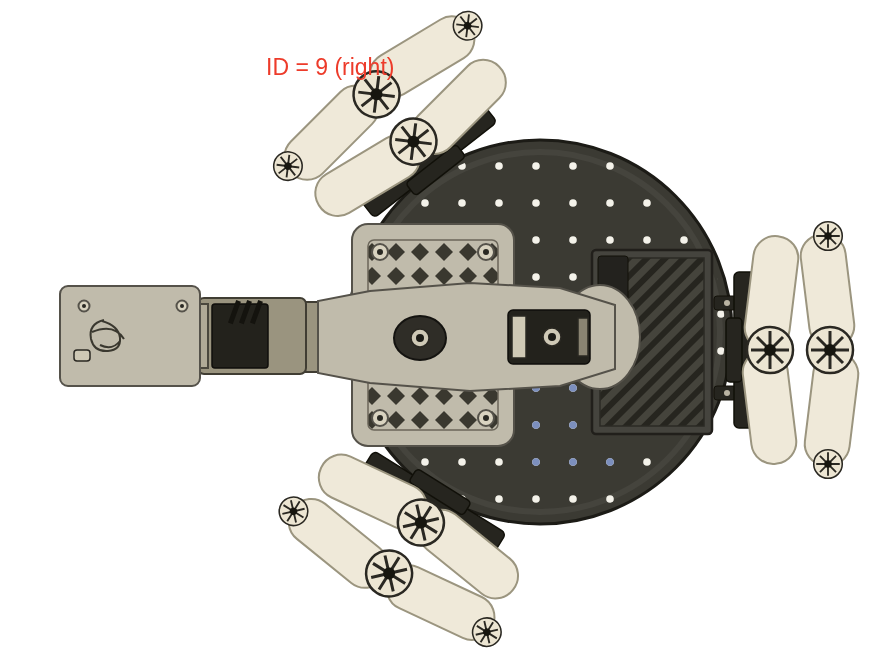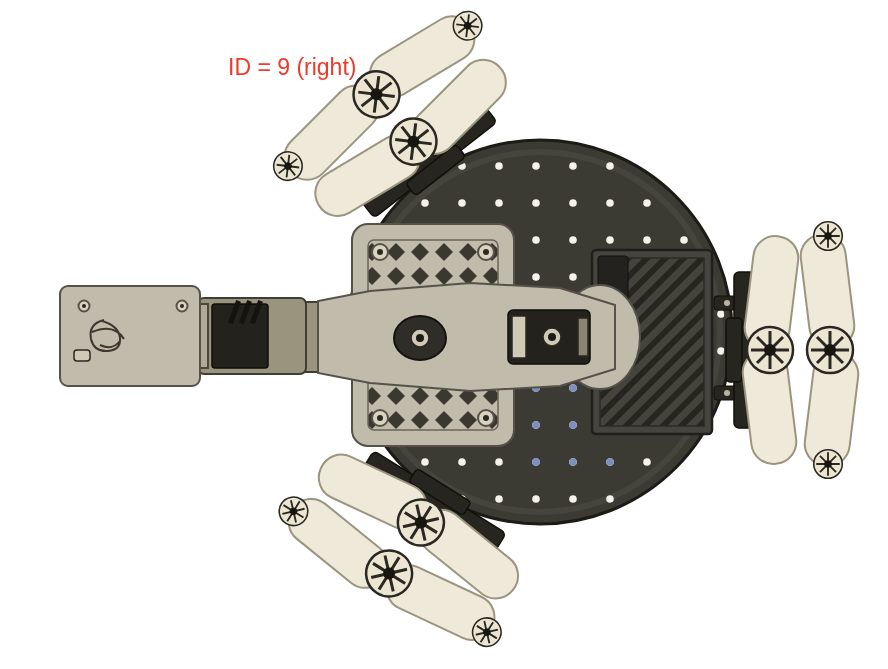--- a/index.html
+++ b/index.html
@@ -11,20 +11,21 @@
     font-family:"Liberation Sans", sans-serif;
   }
   .figure svg{position:absolute;left:0;top:0;}
   .anno{
     position:absolute;
     color:var(--label_red,#ed3b2a);
     font-size:23px;
     line-height:1.1;
     white-space:nowrap;
     font-family:"Liberation Sans", sans-serif;
+    margin-left:38px;
   }
   
   .plate{fill:var(--plate_fill,#3b3a33);stroke:var(--plate_rim,#1c1b16);stroke-width:3;}
   .plate-inner{fill:none;stroke:rgba(255,255,255,0.05);stroke-width:6;}
   .hole-dot{fill:var(--hole_white,#f4f2ea);}
   .hole-blue{fill:var(--hole_blue,#7c8fbe);}
   .mount-tab{fill:var(--bracket_dark,#23221d);stroke:#121109;stroke-width:1;}
   .tab-hole{fill:#b9b3a2;}
   .panel{fill:var(--panel_fill,#45443e);stroke:#211f1b;stroke-width:2.5;}
   .panel-conn{fill:#23221e;stroke:#121109;stroke-width:1;}

